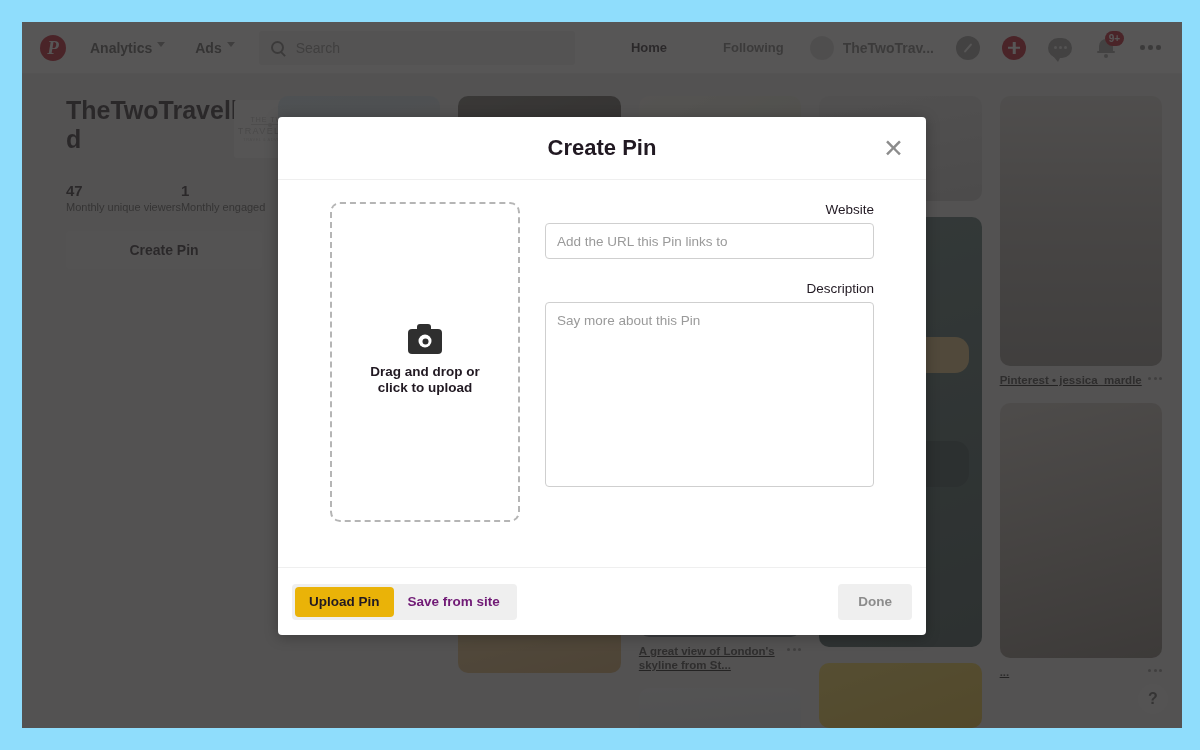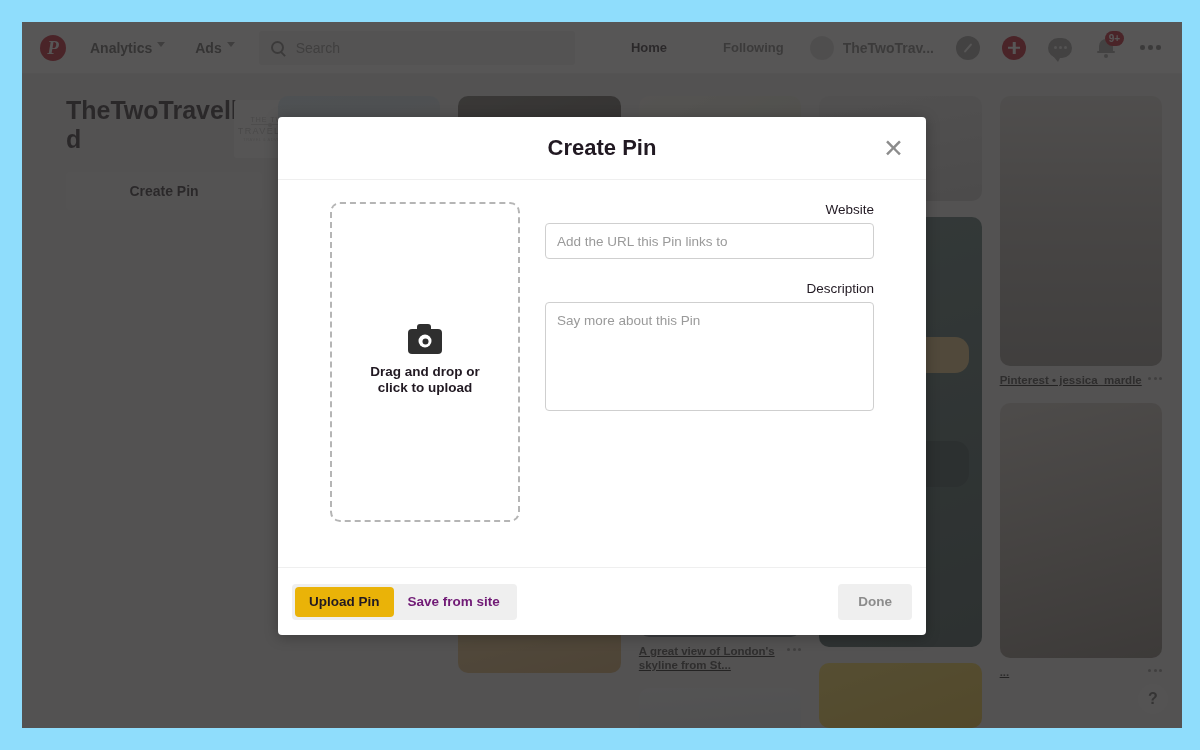--- a/index.html
+++ b/index.html
@@ -555,21 +555,21 @@
   #description-group { margin-top: 22px; flex: 1 1 auto; display: flex; flex-direction: column; }
   #description-input {
     border: 1px solid #cfcfcf;
     border-radius: 4px;
     padding: 10px 11px;
     font-size: 13.5px;
     font-family: "Liberation Sans", sans-serif;
     color: #211922;
     outline: none;
     resize: none;
-    height: 109px;
+    height: 185px;
     width: 100%;
   }
   #description-input::placeholder { color: #9a9a9a; }
 
   #modal-footer {
     flex: 0 0 auto;
     height: 68px;
     border-top: 1px solid #efefef;
     display: flex;
     align-items: center;
@@ -690,20 +690,30 @@
     <div id="profile-col">
       <div id="profile-title">TheTwoTravelled</div>
 
       <div id="profile-logo">
         <div class="plogo-l1">THE TWO</div>
         <div class="plogo-rule"></div>
         <div class="plogo-l2">TRAVELLED</div>
         <div class="plogo-l3">TRAVEL &amp; ADVENTURE</div>
       </div>
 
+      <div id="profile-stats">
+        <div class="stat">
+          <div class="stat-num">47</div>
+          <div class="stat-lbl">Monthly unique viewers</div>
+        </div>
+        <div class="stat">
+          <div class="stat-num">1</div>
+          <div class="stat-lbl">Monthly engaged</div>
+        </div>
+      </div>
 
       <div class="profile-btn" id="btn-create-pin">Create Pin</div>
     </div>
 
     <div id="pin-grid">
       <div class="pin-col">
         <div class="pin-card">
           <div class="pin-img ph-sky" style="height:310px"></div>
           <div class="pin-meta">
             <div class="pin-caption">Diese Heißluftballons in Kappadokien (Türkei) sind...</div>

